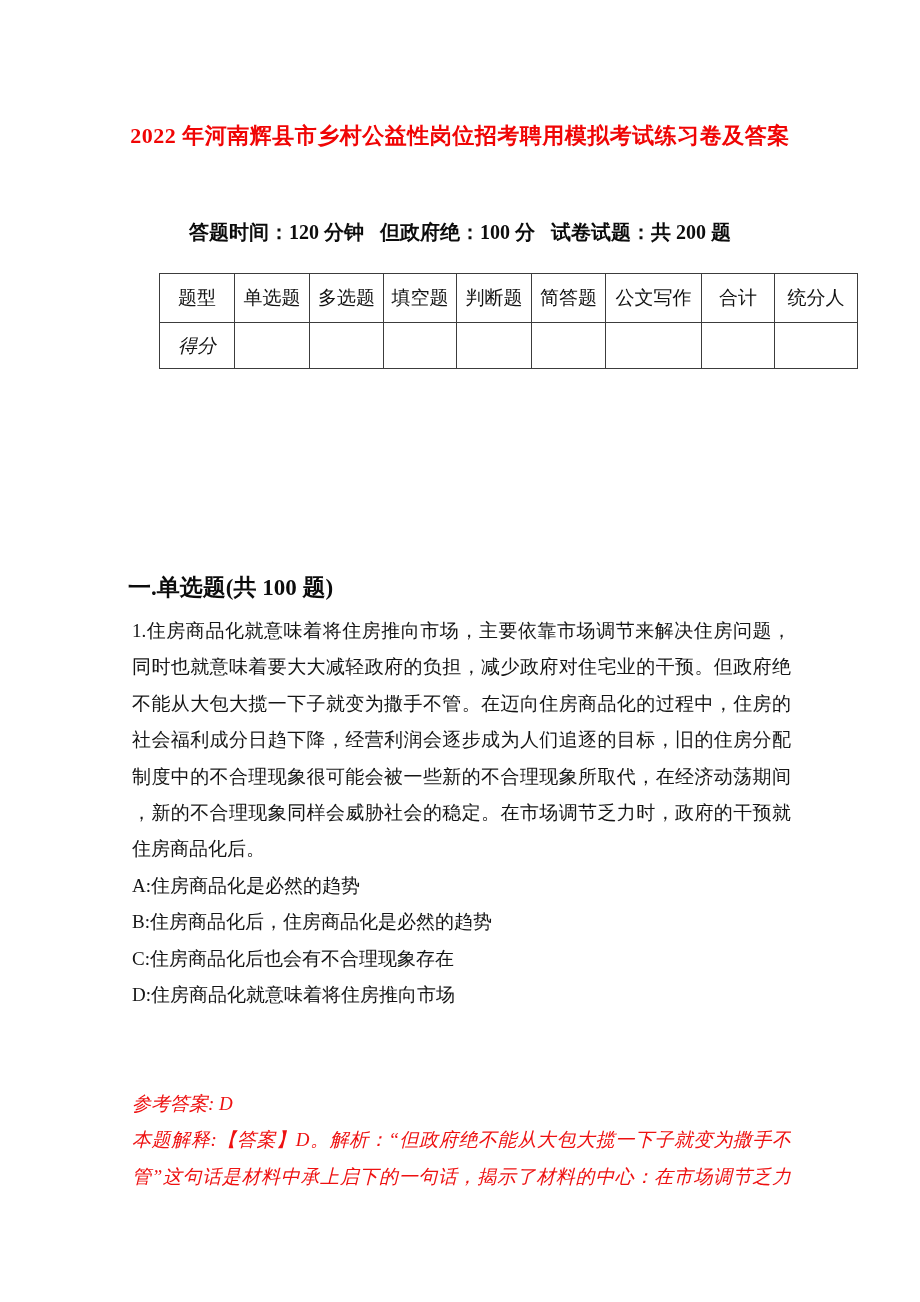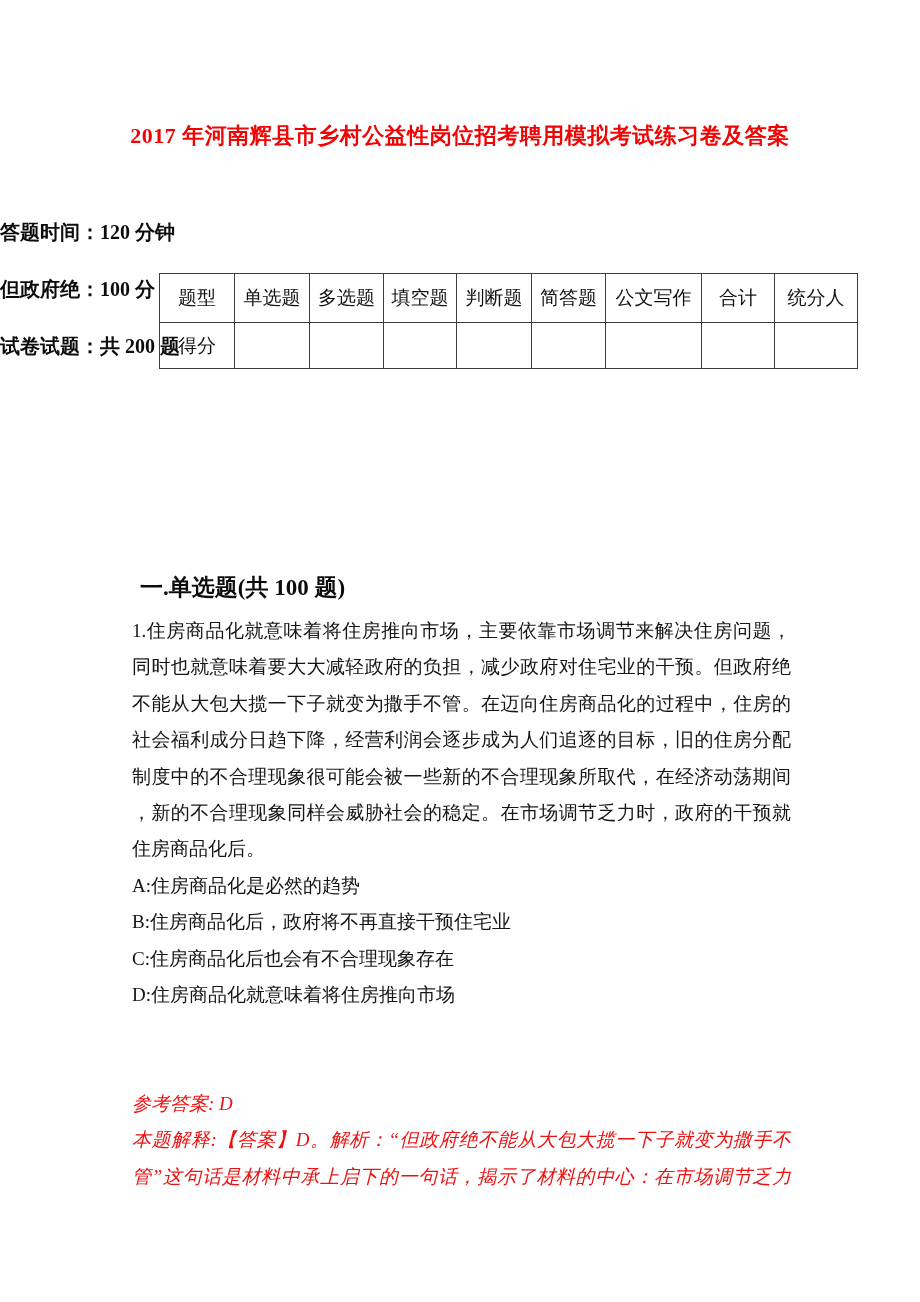--- a/index.html
+++ b/index.html
@@ -20,61 +20,60 @@
   }
   .page-title{
     position:absolute;top:122px;left:0;width:920px;
     text-align:center;
     font-size:22px;font-weight:bold;line-height:28px;
     color:var(--title-red);
     letter-spacing:0.5px;
   }
   .meta-row{
     position:absolute;top:219px;left:0;width:920px;
-    display:flex;justify-content:center;gap:30px;
+    display:flex;justify-content:center;gap:16px;
     font-size:20px;font-weight:bold;line-height:27px;
     color:#0c0c0c;
-    flex-direction:column;
   }
   table.score-table{
     position:absolute;top:273px;left:116px;
     border-collapse:collapse;table-layout:fixed;
     font-size:19px;color:#111;margin-left:43px;
   }
   table.score-table td{
     border:1.5px solid var(--table-border);
     text-align:center;vertical-align:middle;
     padding:0;overflow:hidden;
   }
   table.score-table tr.hdr td{height:48px;}
-  table.score-table tr.scr td{height:45px;}
+  table.score-table tr.scr td{height:45px;font-style:italic;}
   col.c0{width:75px}col.c1{width:75px}col.c2{width:74px}col.c3{width:73px}
   col.c4{width:75px}col.c5{width:74px}col.c6{width:96px}col.c7{width:73px}col.c8{width:83px}
   .section-heading{
-    position:absolute;top:573px;left:140px;
+    position:absolute;top:573px;left:128px;
     font-size:23px;font-weight:600;line-height:30px;
     color:#0c0c0c;white-space:nowrap;
   }
   .textcol{
     position:absolute;left:132px;width:659px;
     font-size:19px;line-height:var(--pitch);
     color:#151515;
   }
   .textcol .ln{height:var(--pitch);overflow:hidden;}
   .jline{text-align:justify;text-align-last:justify;}
   .q-block{top:613px;}
   .opt-line .opt-text{margin-left:0;}
   .a-block{top:1086px;color:var(--answer-red);font-style:italic;}
 </style>
 </head>
 <body>
 
 <div class="page">
 
-  <div class="page-title">2017 年河南辉县市乡村公益性岗位招考聘用模拟考试练习卷及答案</div>
+  <div class="page-title">2022 年河南辉县市乡村公益性岗位招考聘用模拟考试练习卷及答案</div>
 
   <div class="meta-row">
     <span>答题时间：120 分钟</span>
     <span>但政府绝：100 分</span>
     <span>试卷试题：共 200 题</span>
   </div>
 
   <table class="score-table">
     <colgroup>
       <col class="c0">
@@ -122,21 +121,21 @@
         <div class="ln jline">不能从大包大揽一下子就变为撒手不管。在迈向住房商品化的过程中，住房的</div>
         <div class="ln jline">社会福利成分日趋下降，经营利润会逐步成为人们追逐的目标，旧的住房分配</div>
         <div class="ln jline">制度中的不合理现象很可能会被一些新的不合理现象所取代，在经济动荡期间</div>
         <div class="ln jline">，新的不合理现象同样会威胁社会的稳定。在市场调节乏力时，政府的干预就</div>
       </div>
     <div class="ln">住房商品化后。</div>
     <div class="ln opt-line">
       <span>A:</span><span class="opt-text">住房商品化是必然的趋势</span>
     </div>
     <div class="ln opt-line">
-      <span>B:</span><span class="opt-text">住房商品化后，政府将不再直接干预住宅业</span>
+      <span>B:</span><span class="opt-text">住房商品化后，住房商品化是必然的趋势</span>
     </div>
     <div class="ln opt-line">
       <span>C:</span><span class="opt-text">住房商品化后也会有不合理现象存在</span>
     </div>
     <div class="ln opt-line">
       <span>D:</span><span class="opt-text">住房商品化就意味着将住房推向市场</span>
     </div>
   </div>
 
   <div class="textcol a-block">

